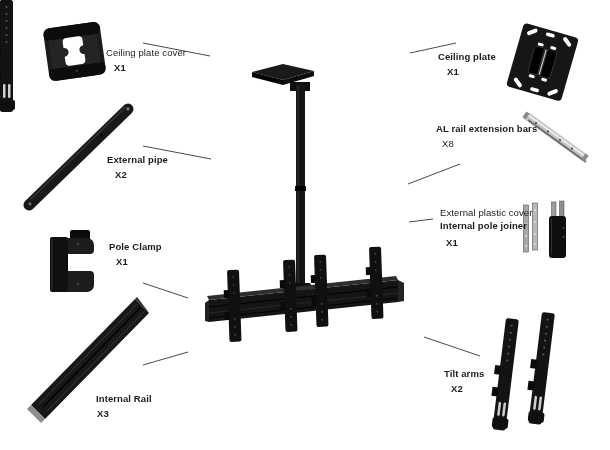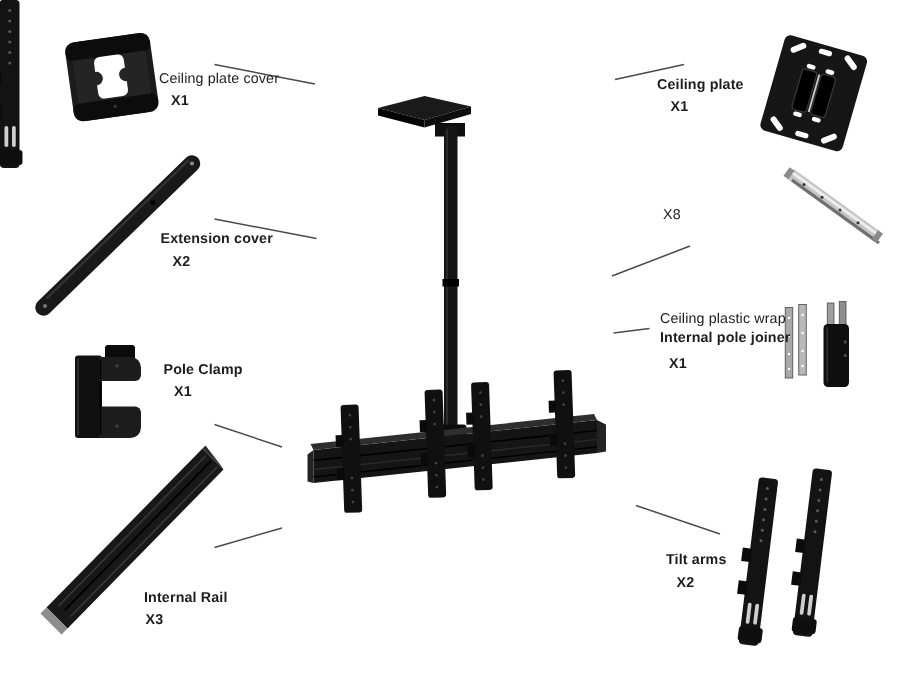--- a/index.html
+++ b/index.html
@@ -172,34 +172,35 @@
       <rect x="3" y="84" width="2.5" height="14" rx="1.2" fill="#cfcfcf"></rect>
       <rect x="8" y="84" width="2.5" height="14" rx="1.2" fill="#cfcfcf"></rect>
     </g>
     <use href="#tilt-arm" transform="translate(506,318) rotate(7)"></use>
     <use href="#tilt-arm" transform="translate(542,312) rotate(7)"></use>
   </svg>
 
   <div class="label" style="left:106px;top:47px;">Ceiling plate cover</div>
   <div class="label bold" style="left:114px;top:62px;">X1</div>
 
-  <div class="label bold" style="left:107px;top:154px;">Extension cover</div>
+  <div class="label bold" style="left:107px;top:154px;">External pipe</div>
   <div class="label bold" style="left:115px;top:169px;">X2</div>
 
   <div class="label bold" style="left:109px;top:241px;">Pole Clamp</div>
   <div class="label bold" style="left:116px;top:256px;">X1</div>
 
   <div class="label bold" style="left:96px;top:393px;">Internal Rail</div>
   <div class="label bold" style="left:97px;top:408px;text-align:right;">X3</div>
 
   <div class="label" style="left:438px;top:51px;font-weight:bold;">Ceiling plate</div>
   <div class="label bold" style="left:447px;top:66px;">X1</div>
 
+  <div class="label bold" style="left:436px;top:123px;">AL rail extension bars</div>
   <div class="label" style="left:442px;top:138px;">X8</div>
 
-  <div class="label" style="left:440px;top:207px;">Ceiling plastic wrap</div>
+  <div class="label" style="left:440px;top:207px;">External plastic cover</div>
   <div class="label bold" style="left:440px;top:220px;">Internal pole joiner</div>
   <div class="label bold" style="left:446px;top:237px;">X1</div>
 
   <div class="label bold" style="left:444px;top:368px;">Tilt arms</div>
   <div class="label bold" style="left:451px;top:383px;">X2</div>
 
 </div>
 
 </body></html>

